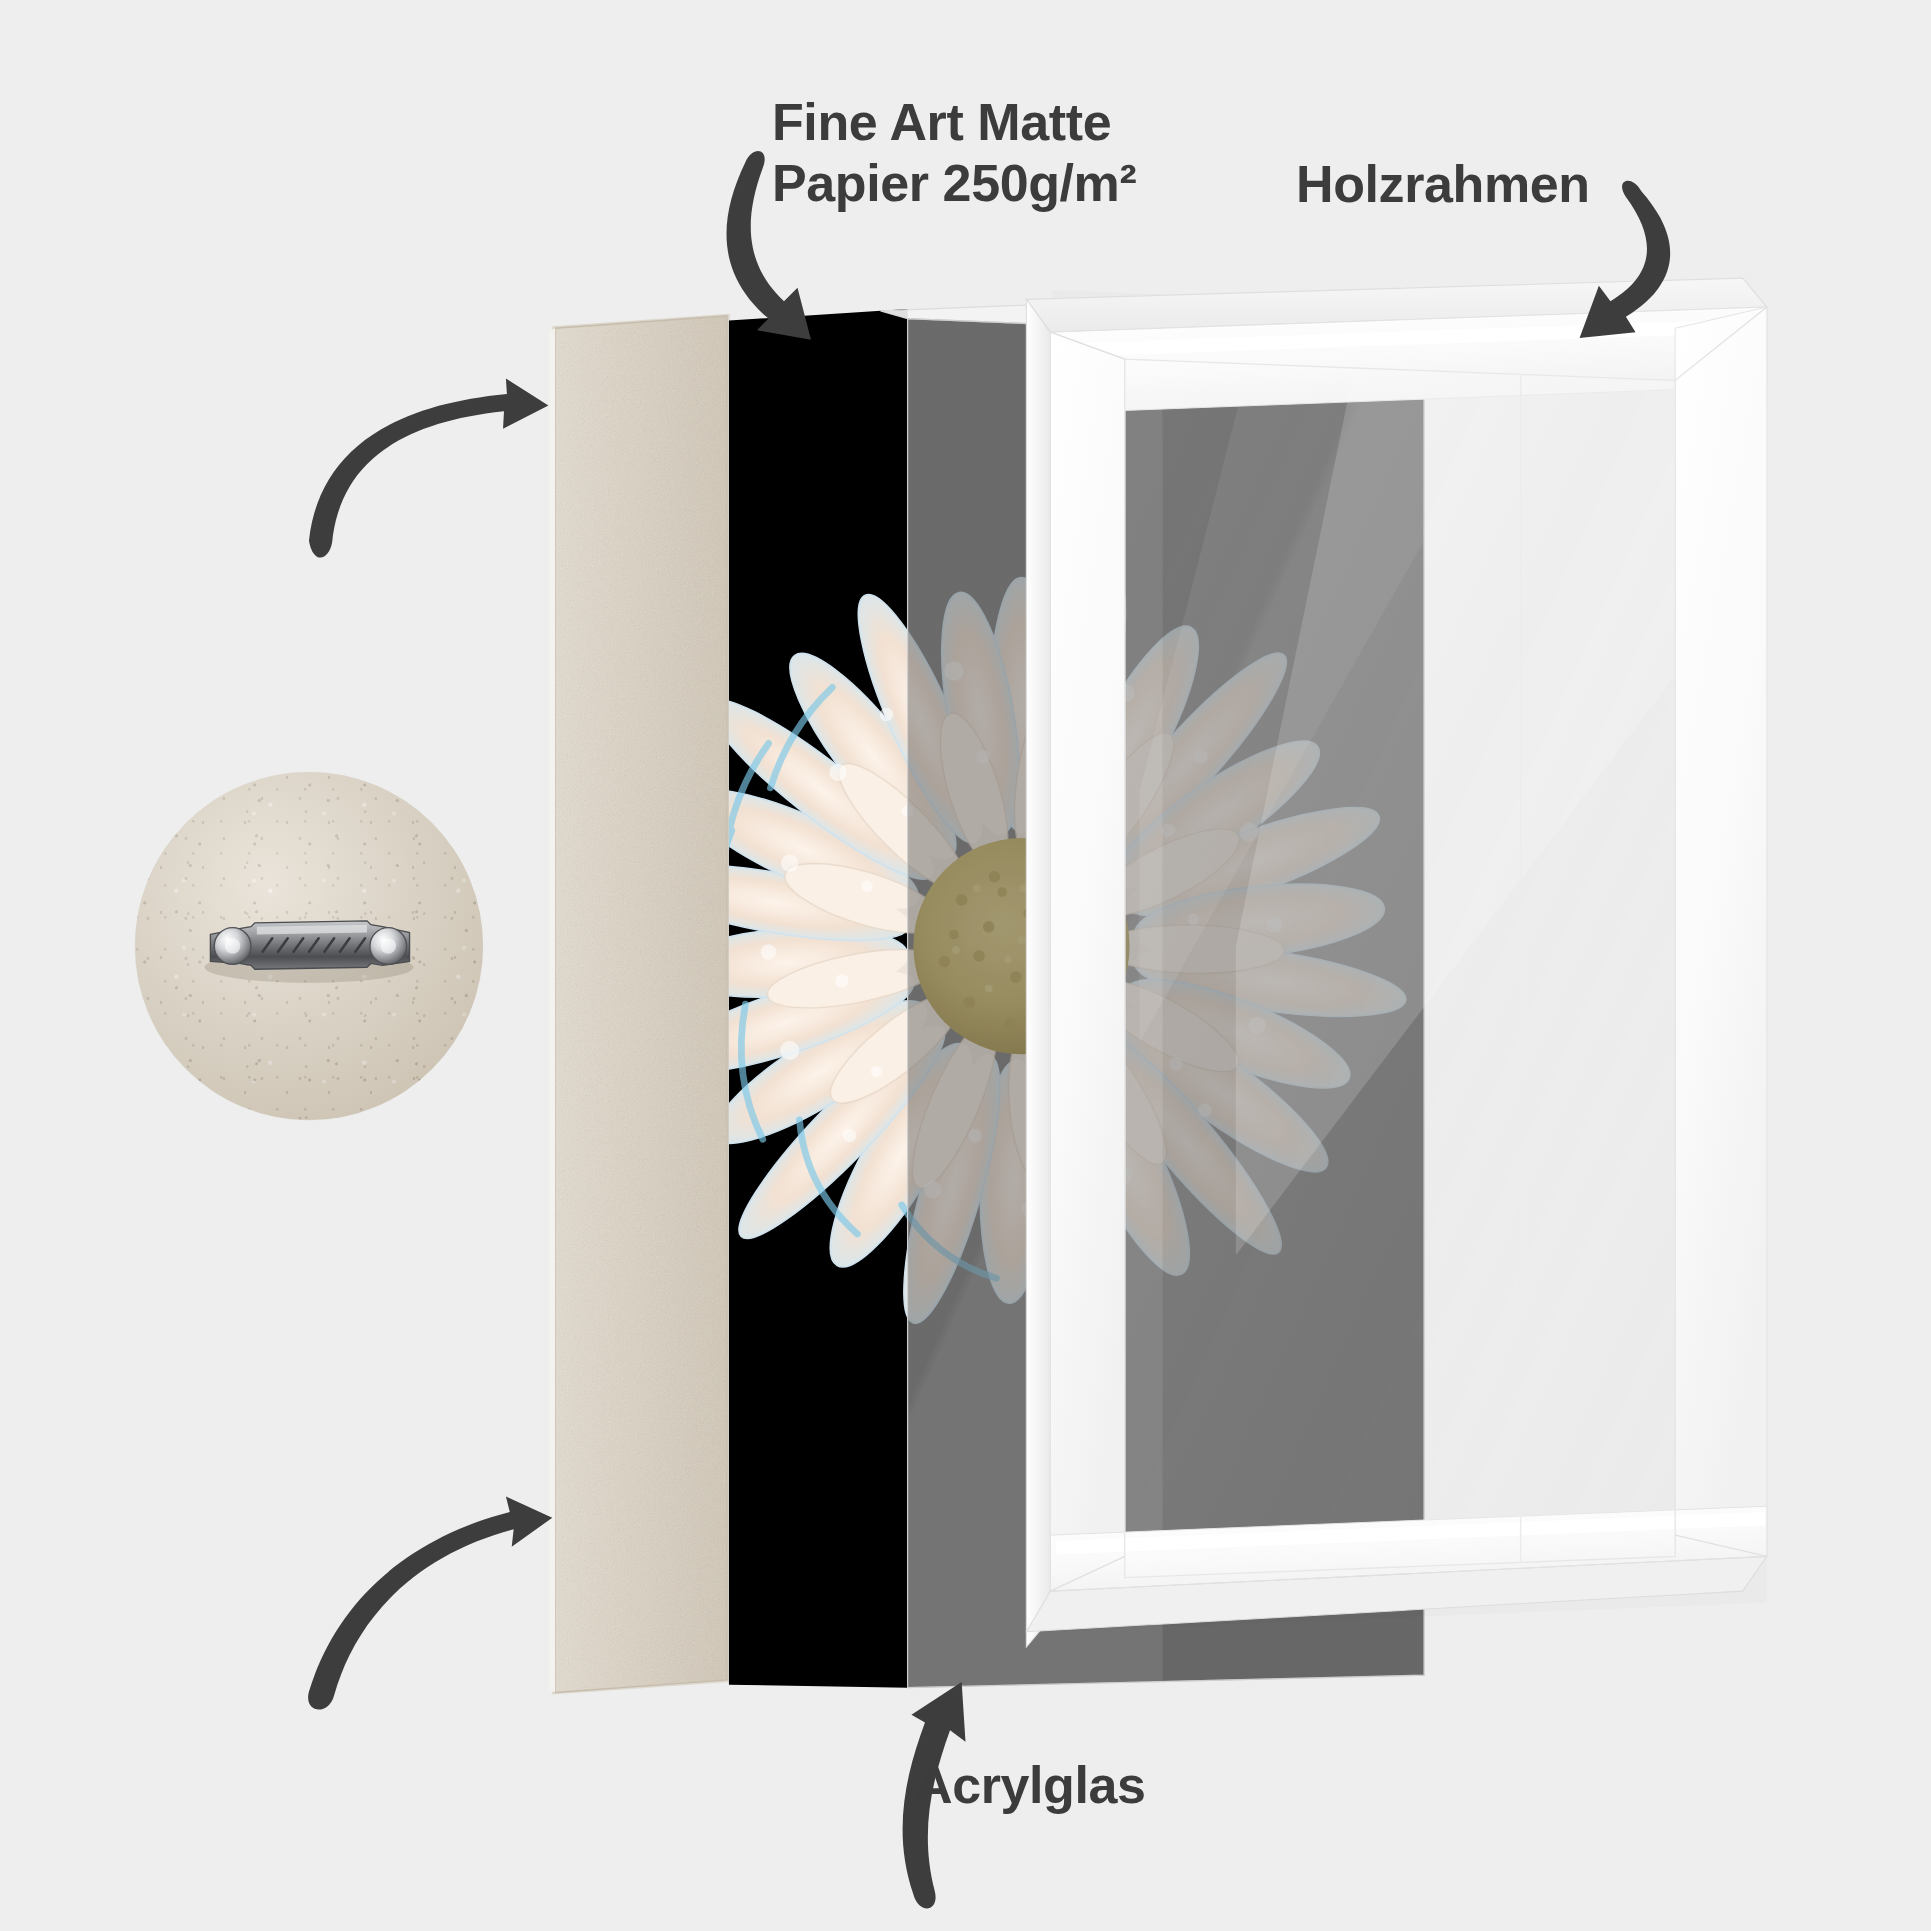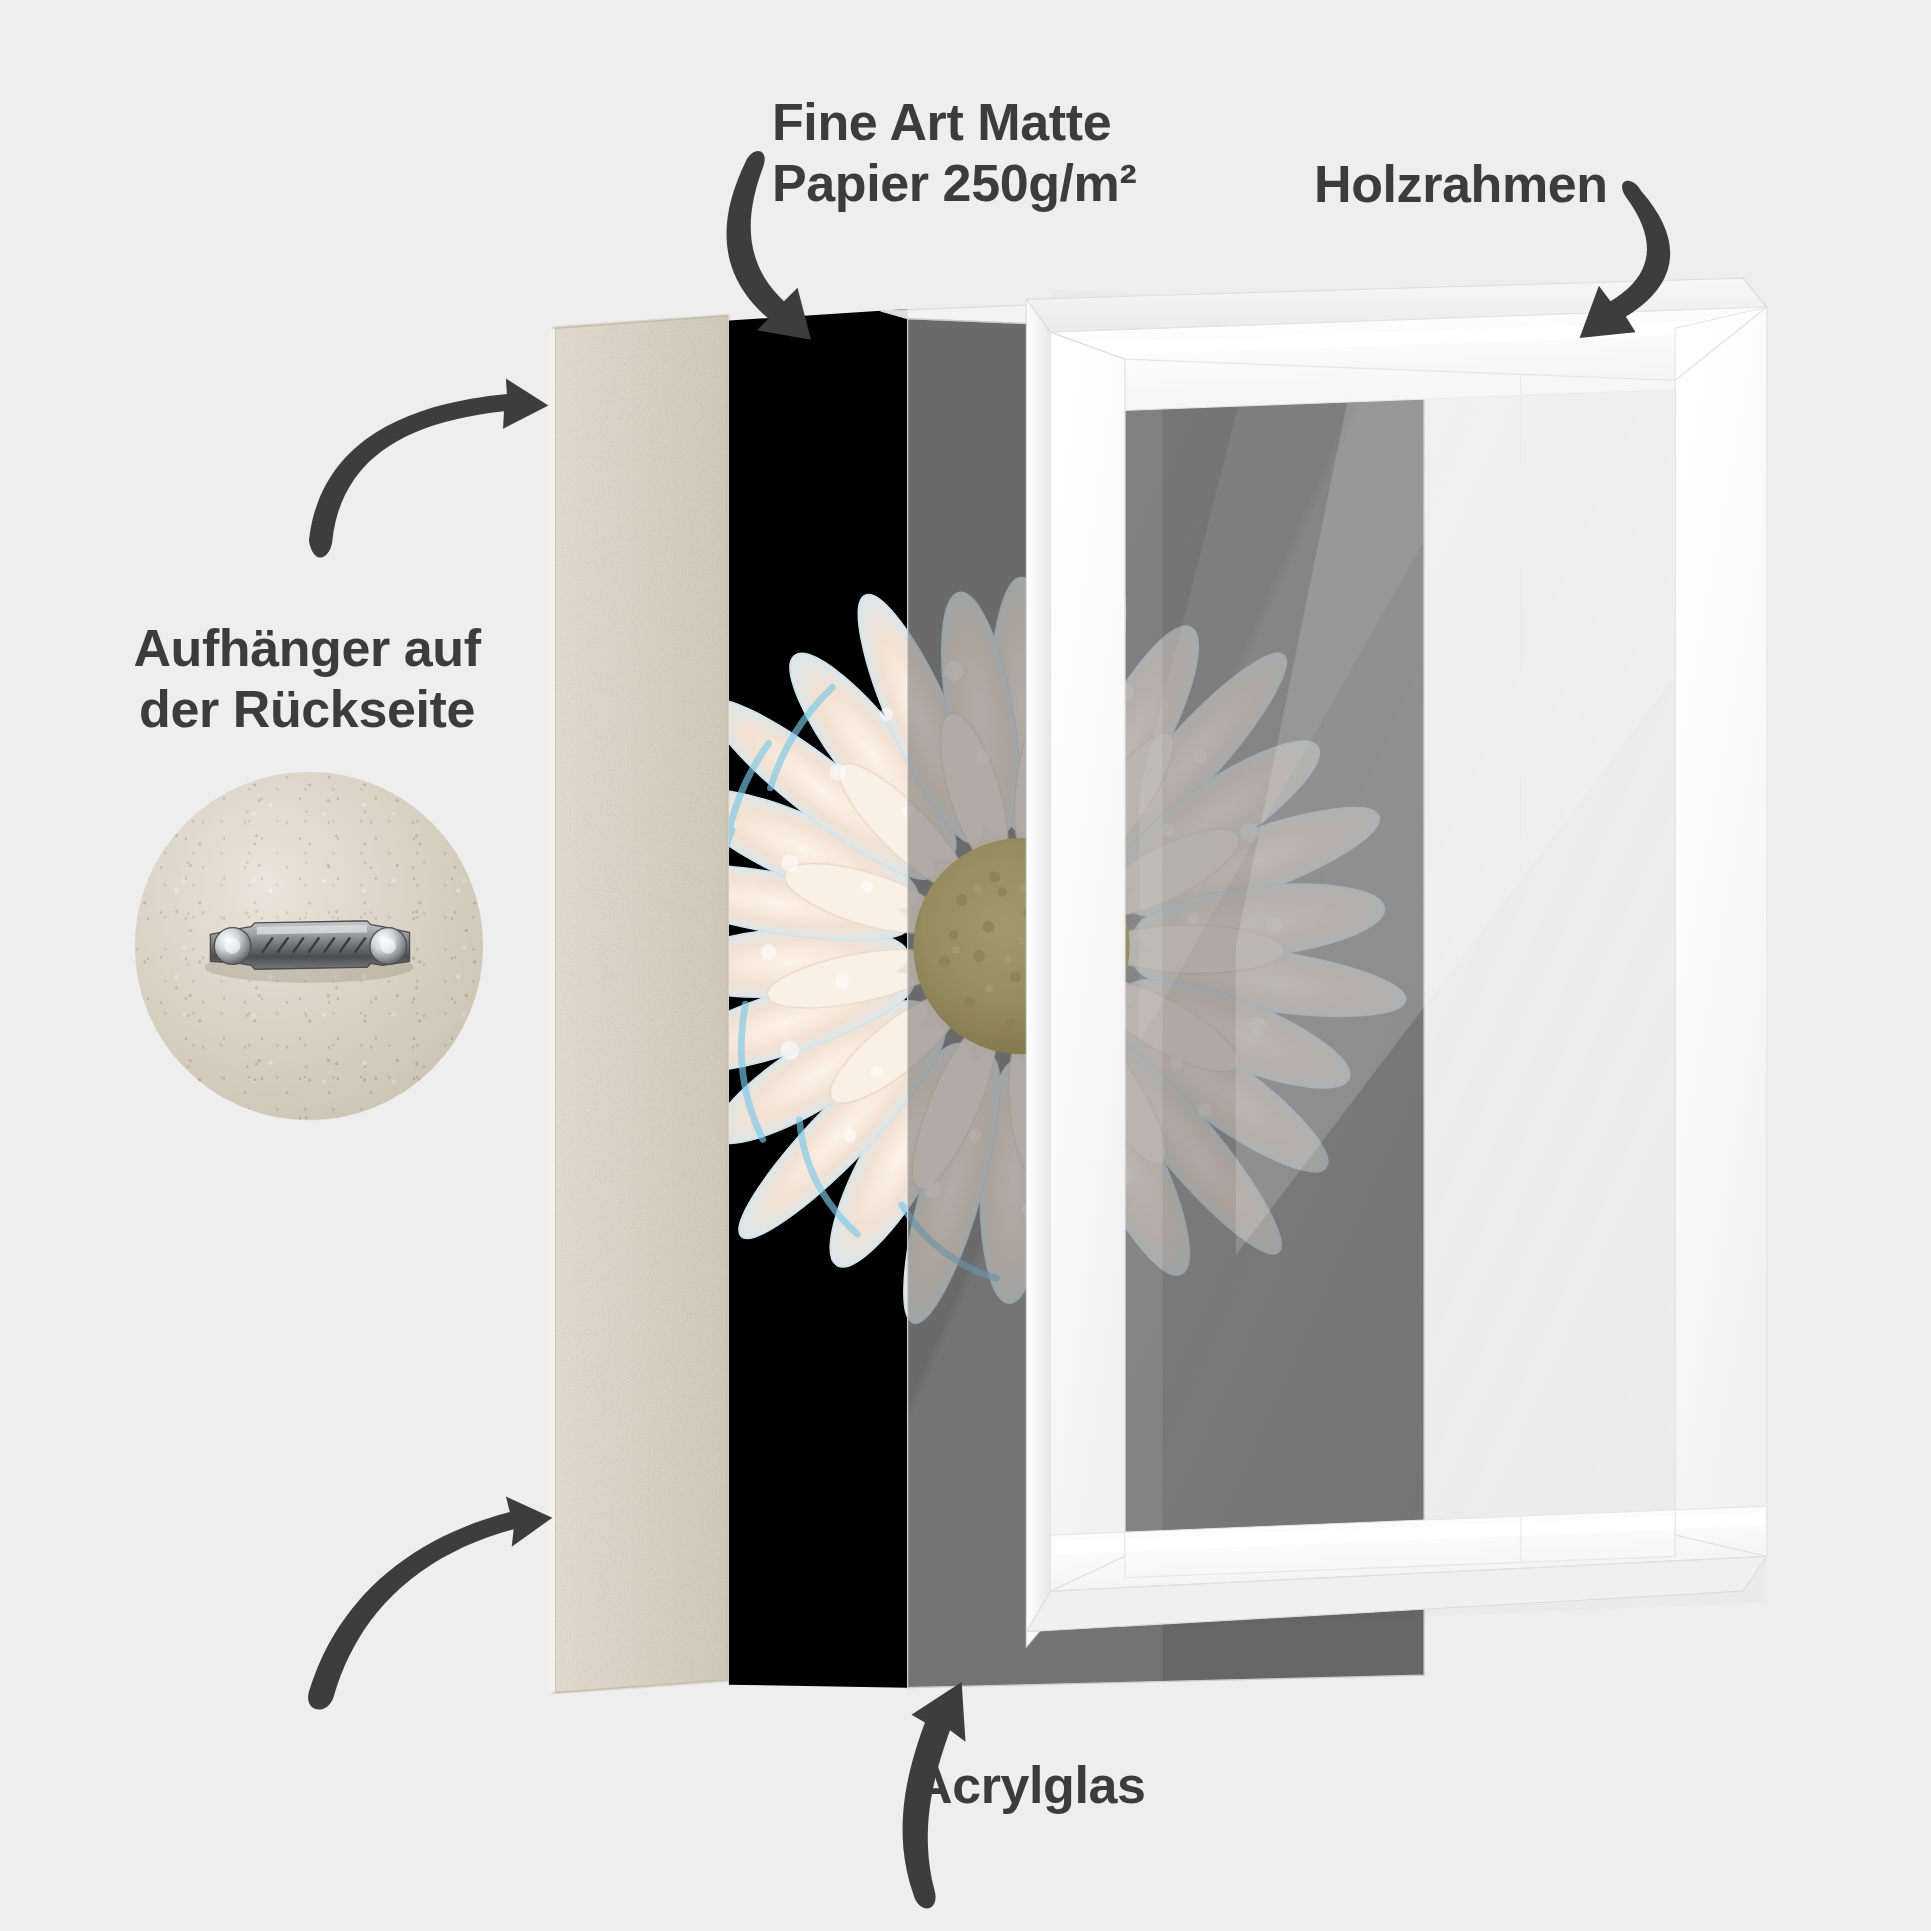--- a/index.html
+++ b/index.html
@@ -16,21 +16,21 @@
   .label {
     position:absolute;
     color:#3c3c3c;
     font-weight:bold;
     font-size:52px;
     line-height:1.18;
     letter-spacing:-0.4px;
     white-space:pre-line;
   }
   #label-paper    { left:772px;  top:92px;  text-align:left; }
-  #label-frame    { left:1296px; top:154px; text-align:left;margin-left:18px; }
+  #label-frame    { left:1296px; top:154px; text-align:left; }
   #label-hanger   { left:104px;  top:618px; text-align:center; width:406px; }
   #label-cardboard{ left:126px;  top:1704px; text-align:center; width:377px; }
   #label-acryl    { left:915px;  top:1755px; text-align:left; }
 
   
   #artwork { position:absolute; left:0; top:0; width:1931px; height:1931px; }
 
   
   #hanger-circle {
     position:absolute;
@@ -505,20 +505,18 @@
       <circle cx="262" cy="180" r="19" fill="url(#screw)" stroke="#4f5155" stroke-width="1.4"></circle>
       <circle cx="262" cy="180" r="8" fill="#ffffff" opacity="0.55"></circle>
     </svg>
   </div>
 
   <div class="label" id="label-paper">Fine Art Matte
 Papier 250g/m²</div>
 
   <div class="label" id="label-frame">Holzrahmen</div>
 
-  <div class="label" id="label-hanger">Aufhänger auf
-der Rückseite</div>
 
 
   <div class="label" id="label-acryl">Acrylglas</div>
 
 </div>
 
 
 </body></html>

